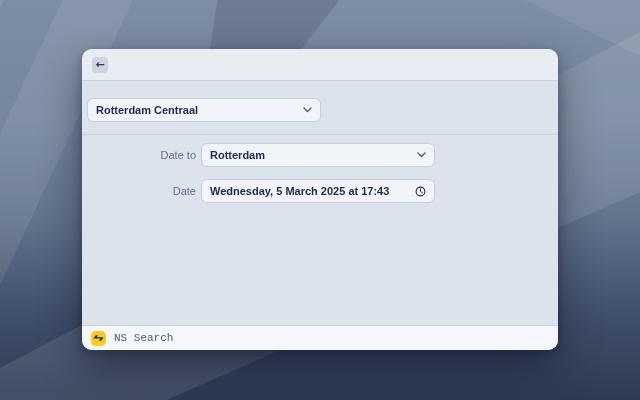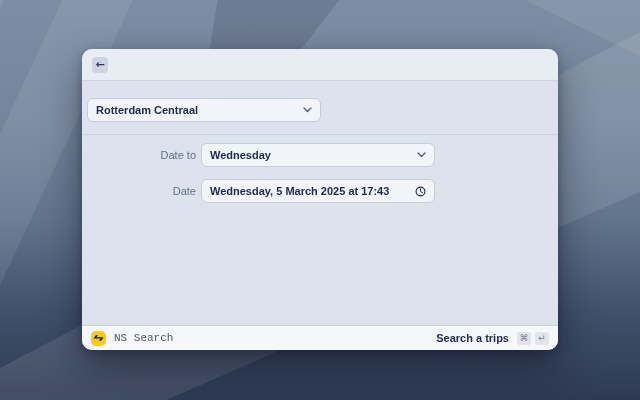--- a/index.html
+++ b/index.html
@@ -95,21 +95,21 @@
               </svg>
           </span>
         </div>
       </div>
 
       <div class="group-separator"></div>
 
       <div class="form-row">
         <div class="row-label">Date to</div>
         <div class="field">
-          <span class="field-value">Wednesday</span>
+          <span class="field-value">Rotterdam</span>
           <span class="field-icon">
             <svg width="9" height="6" viewBox="0 0 9 6">
                 <path d="M1 1 L4.5 4.5 L8 1" fill="none" stroke="#55607a" stroke-width="1.4" stroke-linecap="round" stroke-linejoin="round"></path>
               </svg>
           </span>
         </div>
       </div>
 
       <div class="form-row">
         <div class="row-label">Date</div>
@@ -127,21 +127,16 @@
     </div>
 
     <div class="win-footer">
       <span class="ns-logo">
         <svg width="11" height="8" viewBox="0 0 11 8">
           <path d="M0.5 4.6 L2.8 1.2 H5.0 L3.6 3.3 H10.5 L8.2 6.7 H6.0 L7.4 4.6 Z" fill="#003082"></path>
         </svg>
       </span>
       <span class="app-name">NS Search</span>
       <span class="footer-spacer"></span>
-      <span class="action">
-        <span class="action-label">Search a trips</span>
-        <span class="key-badge">⌘</span>
-        <span class="key-badge">↵</span>
-      </span>
     </div>
 
   </div>
 </div>
 
 </body></html>

